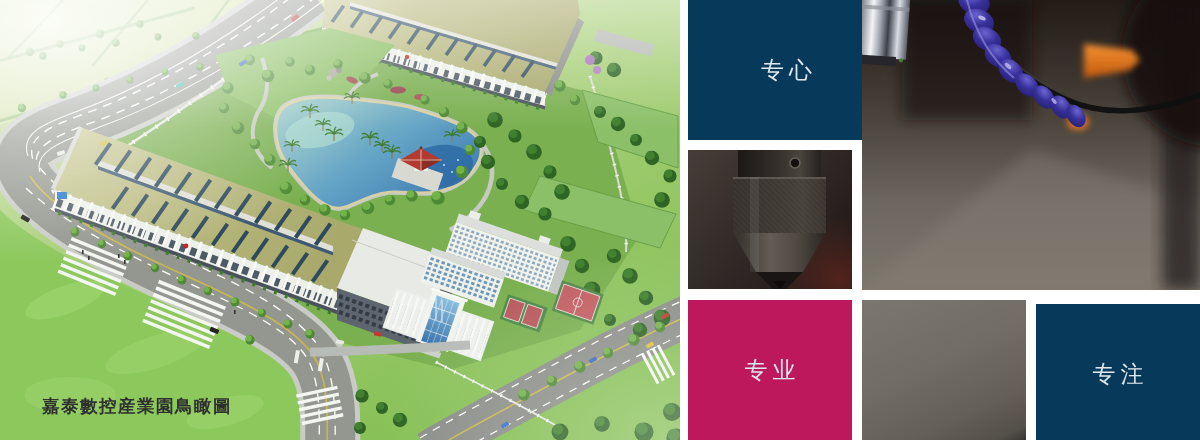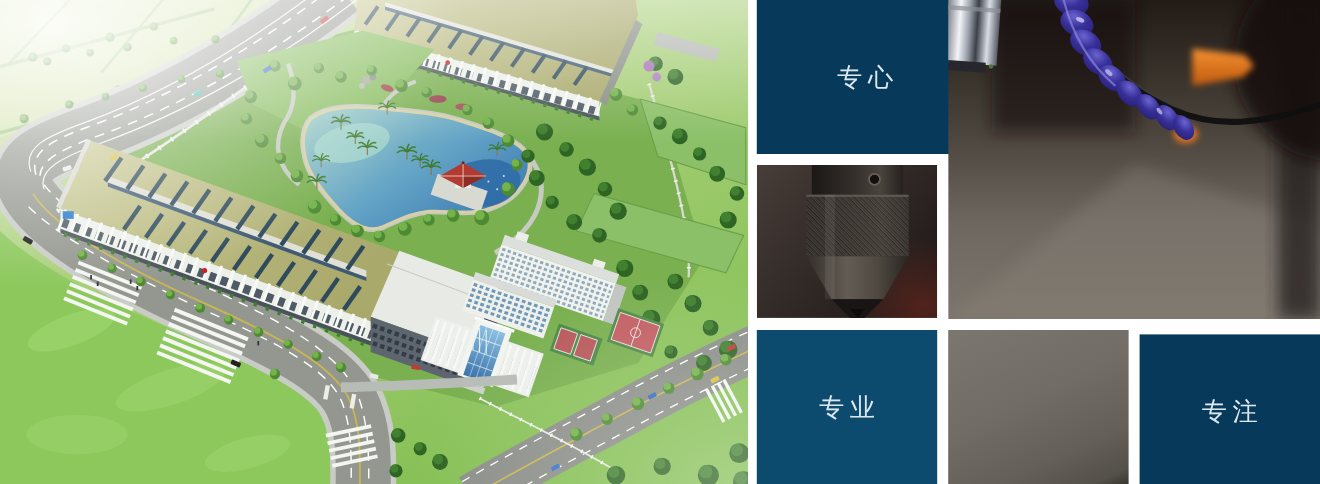--- a/index.html
+++ b/index.html
@@ -1,20 +1,20 @@
 <!DOCTYPE html>
 <html><head>
 <meta charset="utf-8">
 <style>
   html,body{margin:0;padding:0;background:#ffffff;}
   #stage{position:relative;width:1200px;height:440px;background:#ffffff;overflow:hidden;
          font-family:"Liberation Sans","DejaVu Sans",sans-serif;}
   .tile{position:absolute;display:flex;align-items:center;justify-content:center;}
   .navy{background:#07395a;}
-  .teal{background:#0c4a6e;}
+  .teal{background:#be185d;}
   .tile-label{color:#dde7ee;font-size:23px;font-weight:300;letter-spacing:5px;
               text-indent:5px;font-family:"Liberation Sans","DejaVu Sans",sans-serif;}
   #aerial{position:absolute;left:0;top:0;width:680px;height:440px;}
   #caption{position:absolute;left:42px;top:394px;font-size:17.5px;font-weight:bold;
            color:#2f2f2f;letter-spacing:1.5px;}
   .photo{position:absolute;}
   #tile-gray-photo{background:linear-gradient(155deg,#7b766f 0%,#716c65 45%,#645f58 75%,#54504a 93%,#393530 100%);}
 </style>
 </head>
 <body>
@@ -474,20 +474,21 @@
           <rect x="88" y="256" width="1.6" height="4"></rect>
       <rect x="118" y="254" width="1.6" height="4"></rect>
           <rect x="124" y="260" width="1.6" height="4"></rect>
       <rect x="234" y="310" width="1.6" height="4"></rect>
     </g>
 
     <rect x="0" y="0" width="680" height="440" fill="url(#hz1)"></rect>
     <rect x="0" y="0" width="680" height="130" fill="url(#hz2)"></rect>
     <rect x="0" y="0" width="680" height="440" fill="url(#hz3)"></rect>
   </svg>
+  <div id="caption">嘉泰數控産業園鳥瞰圖</div>
   </div>
 
   <div class="tile navy" style="left:688px;top:0;width:197px;height:140px;">
     <span class="tile-label">专心</span>
   </div>
 
   <div class="photo" style="left:688px;top:150px;width:164px;height:139px;">
     <svg width="164" height="139" viewBox="0 0 164 139">
       <defs>
         <linearGradient id="dbg" x1="0" y1="0" x2="1" y2="0.7">

